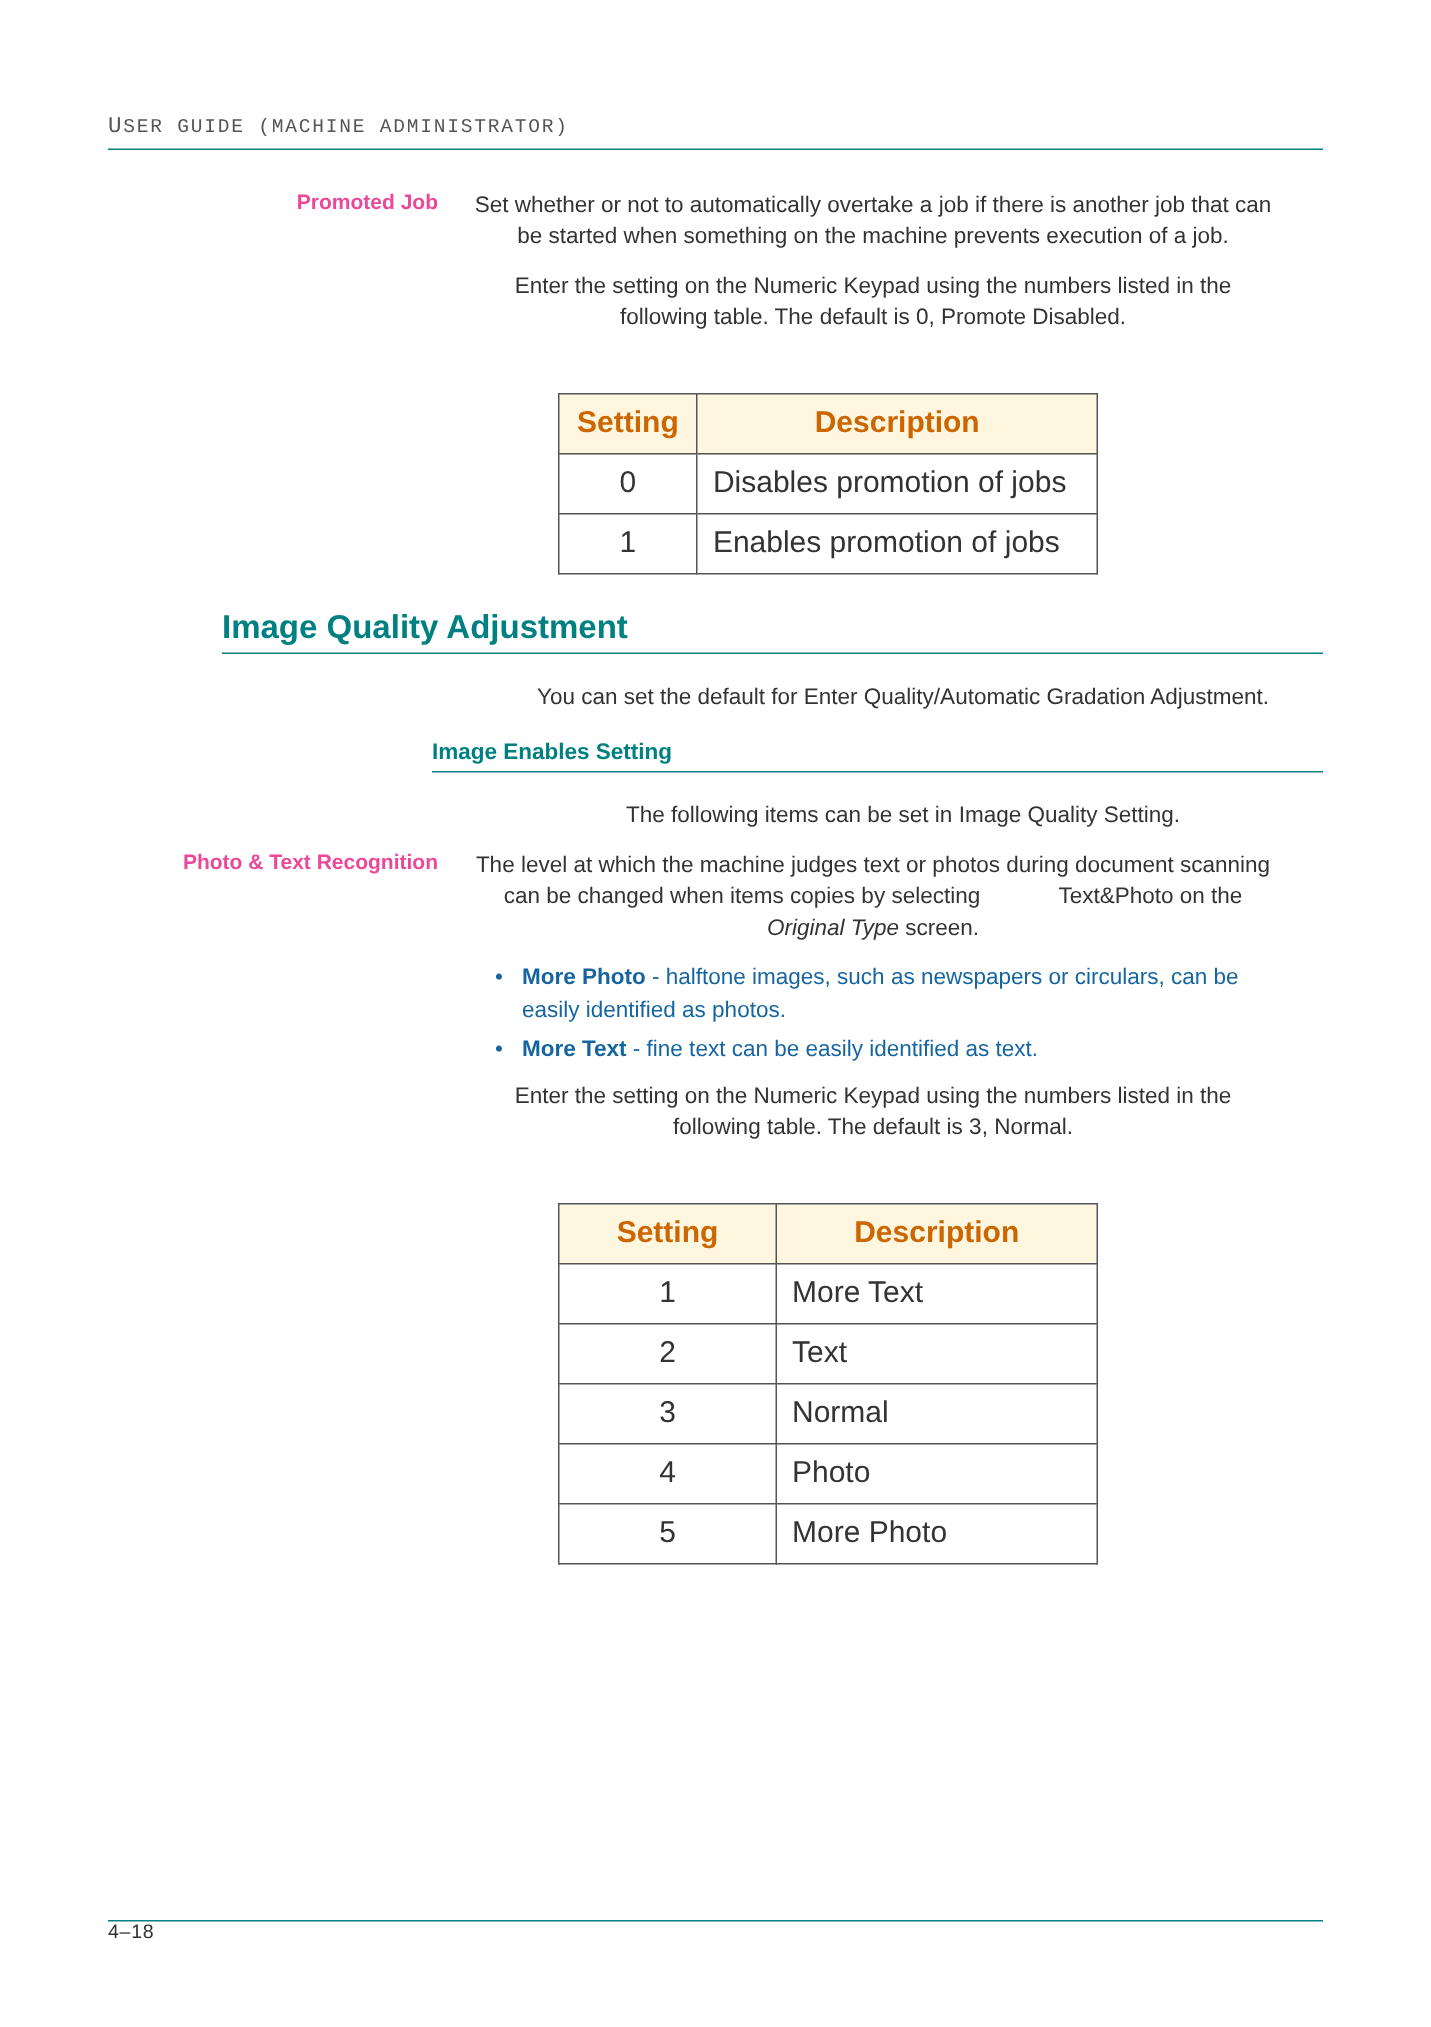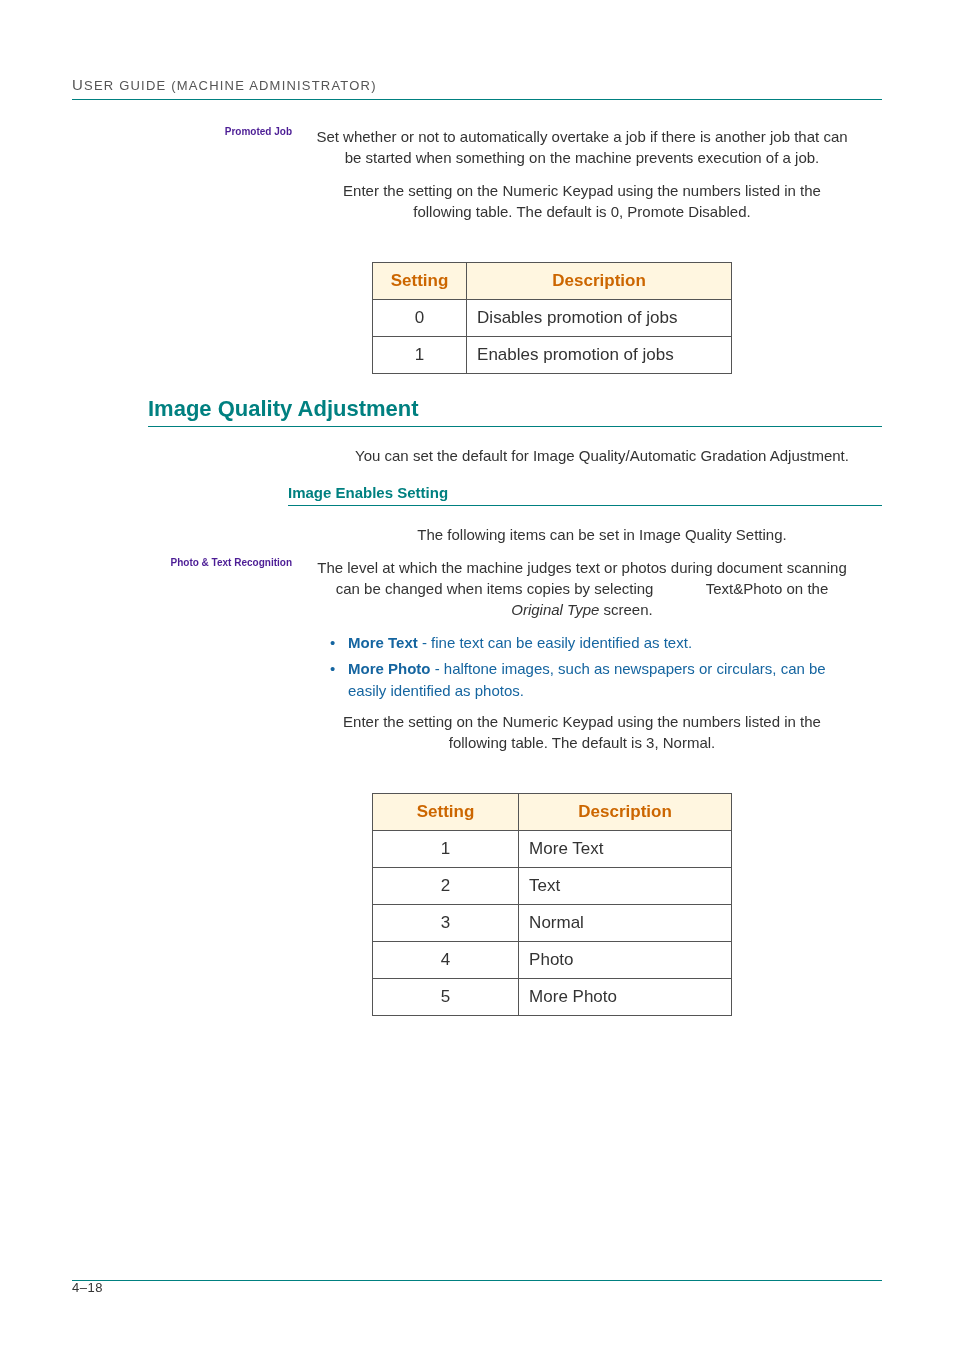--- a/index.html
+++ b/index.html
@@ -15,39 +15,40 @@
     box-sizing: border-box;
     min-height: 1351px;
     position: relative;
   }
   .running-header {
     font-size: 13px;
     letter-spacing: 1.2px;
     color: #555555;
     font-variant: small-caps;
     margin-bottom: 6px;
+    font-family: Liberation Mono, monospace;
   }
   .header-rule {
     border: none;
     border-top: 1.5px solid #008080;
     margin: 0 0 26px 0;
   }
   .footer-rule {
     border: none;
     border-top: 1.5px solid #008080;
     margin: 0;
     position: absolute;
     bottom: 70px;
     left: 72px;
     right: 72px;
   }
   .margin-label {
-    color: #4c1d95;
-    font-weight: bold;
-    font-size: 10px;
+    color: #ec4899;
+    font-weight: bold;
+    font-size: 14px;
     text-align: right;
     width: 240px;
     flex-shrink: 0;
     padding-right: 20px;
     box-sizing: border-box;
   }
   .row {
     display: flex;
     align-items: flex-start;
   }
@@ -63,21 +64,21 @@
   .body-text p {
     margin: 0 0 12px 0;
     text-align: center;
   }
   .settings-table {
     border-collapse: collapse;
     margin-left: 300px;
     width: 360px;
     margin-top: 28px;
     margin-bottom: 20px;
-    font-size: 17px;
+    font-size: 20px;
   }
   .settings-table th {
     background: #fff6e0;
     color: #cc6600;
     font-weight: bold;
     border: 1px solid #555;
     padding: 8px 10px;
     text-align: center;
   }
   .settings-table td {
@@ -180,42 +181,42 @@
         <td class="center">1</td>
         <td>Enables promotion of jobs</td>
       </tr>
     </tbody>
   </table>
 
   <div class="section-heading">Image Quality Adjustment</div>
   <hr class="section-heading-rule">
 
   <div class="body-col body-text">
-    <p>You can set the default for Image Quality/Automatic Gradation Adjustment.</p>
+    <p>You can set the default for Enter Quality/Automatic Gradation Adjustment.</p>
   </div>
 
   <div class="subsection-heading">Image Enables Setting</div>
   <hr class="subsection-heading-rule">
 
   <div class="body-col body-text">
     <p>The following items can be set in Image Quality Setting.</p>
   </div>
 
   <div class="row">
     <div class="margin-label">Photo &amp; Text Recognition</div>
     <div class="body-text">
       <p>
         <span>The level at which the machine judges text or photos during document scanning can be changed when items copies by selecting </span><span class="bold">Text&amp;Photo</span><span> on the </span><span class="italic">Original Type</span><span> screen.</span>
       </p>
       <ul class="blue-list">
         <li>
-          <span class="blue-bold">More Text</span><span> - fine text can be easily identified as text.</span>
+          <span class="blue-bold">More Photo</span><span> - halftone images, such as newspapers or circulars, can be easily identified as photos.</span>
         </li>
         <li>
-          <span class="blue-bold">More Photo</span><span> - halftone images, such as newspapers or circulars, can be easily identified as photos.</span>
+          <span class="blue-bold">More Text</span><span> - fine text can be easily identified as text.</span>
         </li>
       </ul>
       <p>Enter the setting on the Numeric Keypad using the numbers listed in the following table. The default is 3, Normal.</p>
     </div>
   </div>
 
   <table class="settings-table">
     <thead>
       <tr>
         <th>Setting</th>

